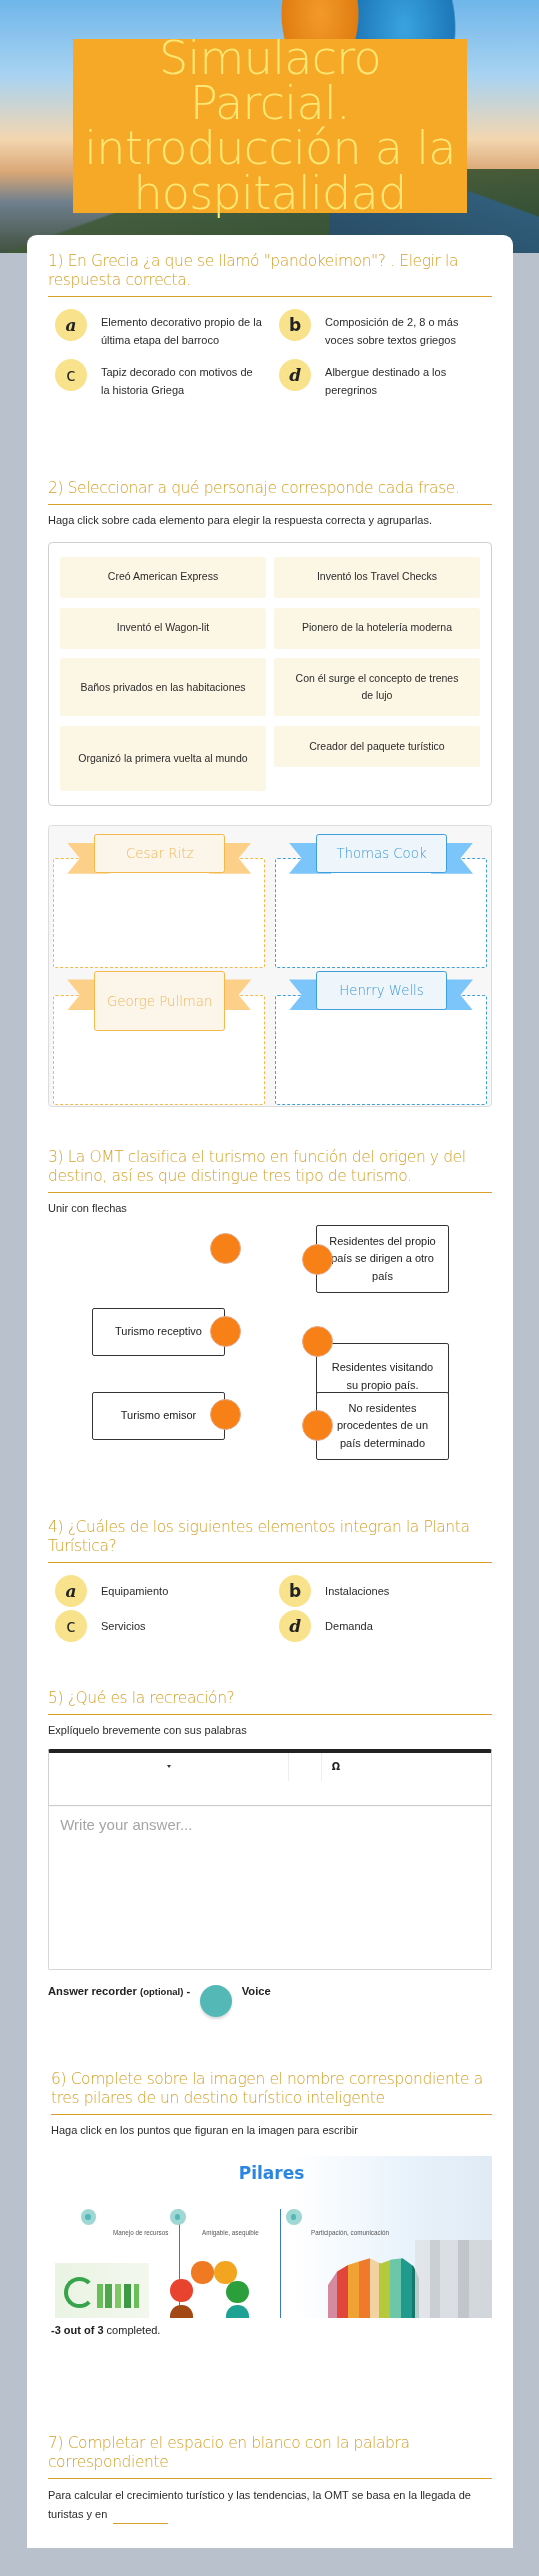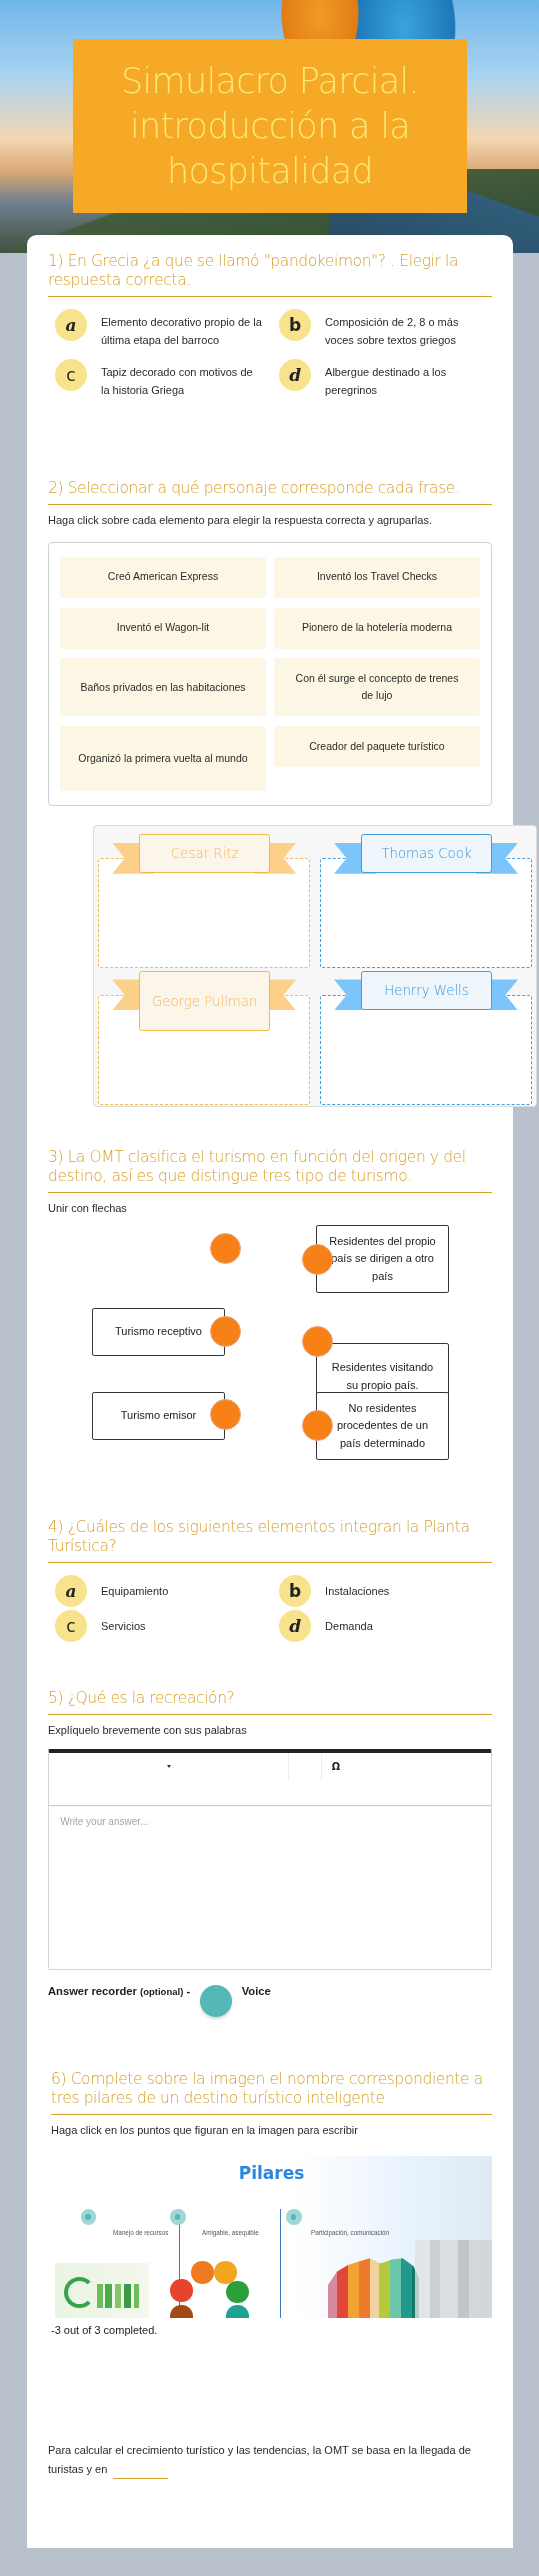--- a/index.html
+++ b/index.html
@@ -32,21 +32,21 @@
   .title-box {
     position: absolute; left: 73px; top: 39px; width: 394px; height: 174px;
     background: #f6a926;
     display: flex; align-items: center; justify-content: center;
     text-align: center;
     padding: 7px 11.2px;
   }
   .title-box h1 {
     font-family: "DejaVu Sans", sans-serif;
     font-weight: 200;
-    font-size: 35px;
+    font-size: 46px;
     line-height: 45px;
     color: #fbe874;
     letter-spacing: -0.7px;
   }
   .card {
     position: absolute; left: 27px; top: 235px; width: 486px; height: 2341px;
     background: #ffffff;
     border-radius: 9.8px 9.8px 0 0;
     padding: 8px 21px;
   }
@@ -89,21 +89,20 @@
     font-size: 10.5px; line-height: 17.6px; color: #2b2b2b; padding: 9.8px 15.5px;
     min-height: 41px; cursor: grab;
   }
   .chip.tall { min-height: 58px; }
   .chip.tall2 { min-height: 65px; }
 
   .groups {
     position: absolute; left: 21px; width: 444px; top: 590px;
     border: 0.7px solid #dcdcdc; border-radius: 3.5px; background: #f7f7f7;
     height: 282px;
-    margin-left: 45px;
   }
   .group { position: absolute; width: 212px; height: 133px; }
   .drop {
     position: absolute; left: 0; top: 24px; width: 212px; height: 110px;
     border: 1.4px dashed #f3b94a; border-radius: 2.8px; background: #fff;
   }
   .group.blue .drop { border-color: #3fa0dd; }
   .ribbon { position: absolute; left: 14px; top: 0; width: 184px; height: 45px; }
   .ribbon .wing {
     position: absolute; top: 8.4px; width: 42px; height: 31px; background: #fdd08a;
@@ -136,21 +135,21 @@
 
   
   .editor { margin-top: 9.8px; border: 0.7px solid #d6d6d6; border-top: 4.2px solid #222; border-radius: 2.1px; }
   .toolbar { height: 53px; border-bottom: 0.7px solid #ccc; box-shadow: 0 0.7px 1.4px rgba(0,0,0,.1); position: relative; }
   .tb-select { position: absolute; left: 0; top: 0; width: 240px; height: 28px; display: flex; align-items: center; justify-content: center; border-right: 0.7px solid #eee; }
   .tb-caret { width: 0; height: 0; border-left: 2.8px solid transparent; border-right: 2.8px solid transparent; border-top: 3.5px solid #333; }
   .tb-blank { position: absolute; left: 240px; top: 0; width: 33px; height: 28px; border-right: 0.7px solid #eee; }
   .tb-omega { position: absolute; left: 273px; top: 0; width: 28px; height: 28px; display: flex; align-items: center; justify-content: center; font-family: "DejaVu Sans", sans-serif; font-weight: bold; font-size: 9.8px; color: #222; }
   .answer {
     display: block; width: 100%; height: 163px; border: none; resize: none; outline: none;
-    padding: 9.8px 11.2px; font-family: "Liberation Sans", sans-serif; font-size: 10px; color: #333;
+    padding: 9.8px 11.2px; font-family: "Liberation Sans", sans-serif; font-size: 15px; color: #333;
   }
   .answer::placeholder { color: #a6a6a6; }
   .recorder { display: flex; align-items: flex-start; margin-top: 15.5px; gap: 5.6px; }
   .rec-label { font-weight: bold; font-size: 11.2px; color: #222; }
   .rec-label small { font-size: 9.5px; font-weight: bold; }
   .rec-btn { width: 32px; height: 32px; border-radius: 50%; background: #54b9b6; box-shadow: 0 2.1px 2.8px rgba(0,0,0,.15); cursor: pointer; margin: 0 4.2px; }
   .rec-voice { font-weight: bold; font-size: 11.2px; color: #222; }
 
   
   .pilares { position: relative; margin-top: 17px; height: 162px; width: 444px; overflow: hidden;
@@ -161,21 +160,21 @@
   .pil-label { position: absolute; font-size: 6.3px; color: #555; white-space: nowrap; }
   .pil-div { position: absolute; top: 53px; width: 0.7px; height: 112px; background: #3d7bbf; }
   .img-eco { position: absolute; left: 4.2px; top: 107px; width: 94px; height: 62px; background: linear-gradient(90deg, #eaf4e3, #f3f7ee); }
   .img-eco .rc { position: absolute; left: 8.4px; top: 14px; width: 31px; height: 31px; border: 4.9px solid #37a34a; border-radius: 50%; border-right-color: transparent; }
   .img-eco .city { position: absolute; left: 42px; top: 21px; width: 42px; height: 24px; background: linear-gradient(90deg, #6bbf59 0 5.6px, transparent 5.6px 8.4px, #4da84c 8.4px 15.5px, transparent 15.5px 18px, #81c767 18px 24px, transparent 24px 27px, #3b9a43 27px 34px, transparent 34px 37px, #6bbf59 37px 42px); }
   .img-access { position: absolute; left: 119px; top: 105px; width: 77px; height: 77px; }
   .img-access span { position: absolute; width: 22.5px; height: 22.5px; border-radius: 50%; }
   .img-hands { position: absolute; left: 277px; top: 102px; width: 91px; height: 67px; background: linear-gradient(90deg, #d58aa0 0 10%, #e2463b 10% 22%, #f0a232 22% 34%, #f07a2c 34% 46%, #f1d2a0 46% 56%, #b5c93a 56% 68%, #6cc6a8 68% 80%, #1f9a8c 80% 92%, #16786b 92% 100%); clip-path: polygon(0 40%, 10% 20%, 22% 10%, 34% 5%, 46% 0, 58% 8%, 70% 2%, 82% 0, 94% 12%, 100% 30%, 100% 100%, 0 100%); }
   .img-city { position: absolute; right: 0; top: 84px; width: 77px; height: 84px; background: linear-gradient(90deg, #e0e2e4 0 20%, #c4c7ca 20% 32%, #d8dadd 32% 56%, #b9bcc0 56% 70%, #cfd2d5 70% 100%); opacity: .8; }
   .completed { margin-top: 5.6px; font-size: 11px; color: #222; }
-  .completed b { font-weight: normal; }
+  .completed b { font-weight: bold; }
 
   
   .fill-text { font-size: 11px; line-height: 19px; margin-top: 7px; }
   .blank { display: inline-block; width: 55px; height: 15.5px; border: none; border-bottom: 0.7px solid #d7a02a; margin-left: 5.6px; vertical-align: bottom; outline: none; background: transparent; }
 </style>
 </head>
 <body>
 
 <div class="hero">
   <div class="mountain-l"></div>
@@ -346,19 +345,20 @@
         <span style="left:56px; top:44px; background:#1ea294;"></span>
 
       </div>
       <div class="img-hands"></div>
       <div class="img-city"></div>
     </div>
     <p class="completed"><b>-3 out of 3</b><span> completed.</span></p>
   </section>
 
   <section class="sec" style="top:2199px;">
+    <h2 class="q-title">7) Completar  el espacio en blanco con la palabra correspondiente</h2>
     <p class="fill-text"><span>Para calcular el crecimiento turístico y las tendencias, la OMT se basa en la llegada de turistas y en</span><input class="blank" type="text" style=""></p>
   </section>
 
 </div>
 
 <div style="position:absolute; left:0; top:2548px; width:540px; height:28px; background:#b9c1cd;"></div>
 
 
 </body></html>

